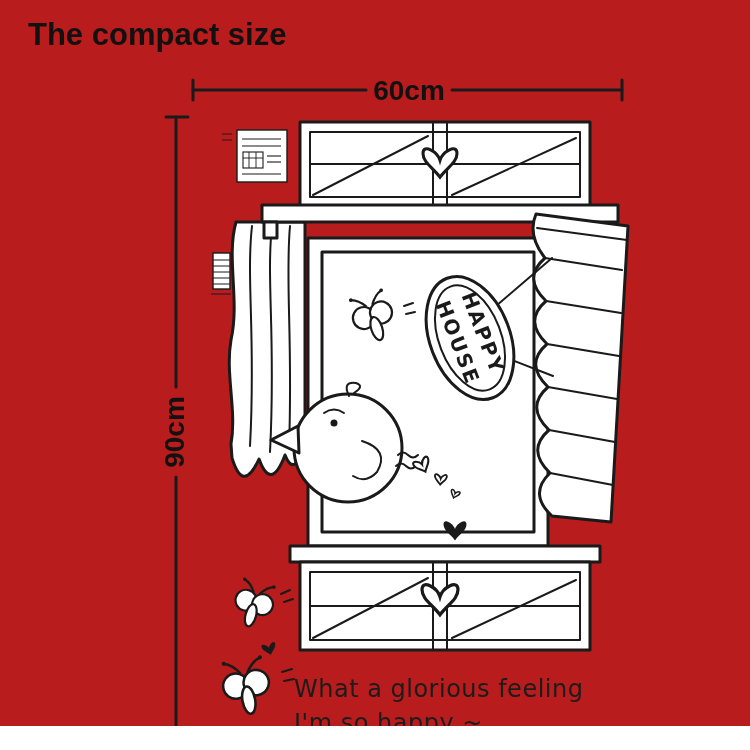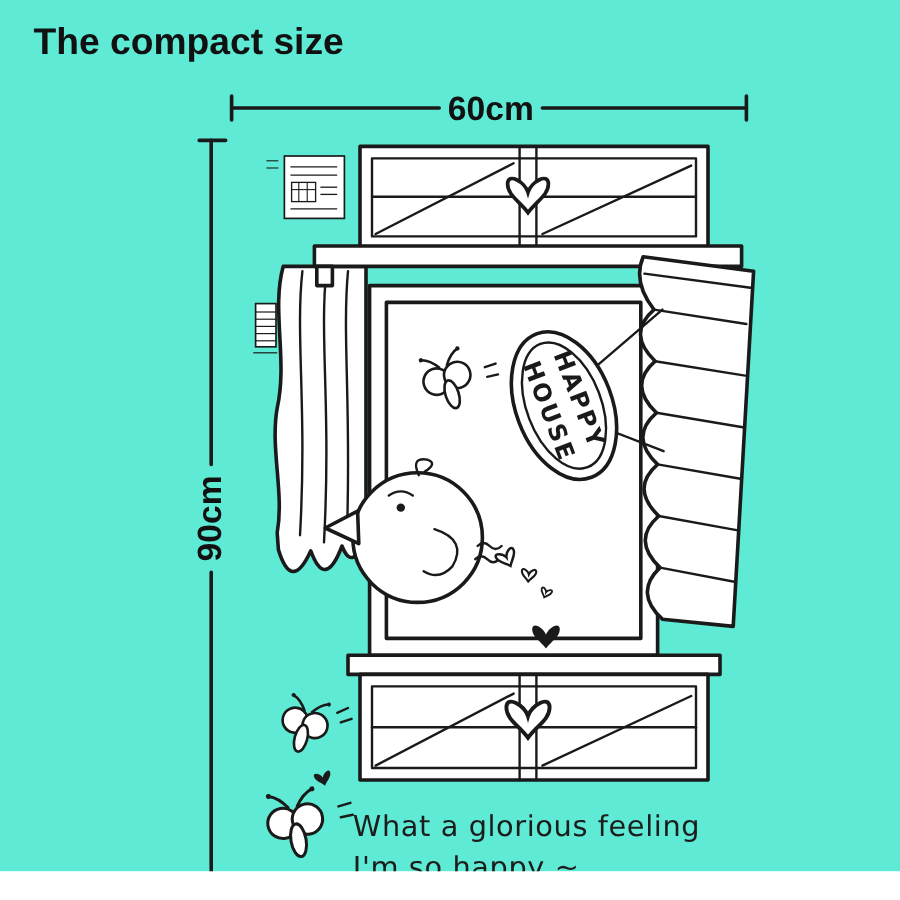--- a/index.html
+++ b/index.html
@@ -1,17 +1,17 @@
 <!DOCTYPE html>
 <html><head>
 <meta charset="utf-8">
 <style>
   * { margin:0; padding:0; box-sizing:border-box; }
   html,body { width:750px; height:750px; background:#ffffff; font-family:"Liberation Sans", sans-serif; }
-  .stage { position:relative; width:750px; height:726px; background:#5eead4; overflow:hidden;text-decoration:underline; }
+  .stage { position:relative; width:750px; height:726px; background:#b91c1c; overflow:hidden;text-decoration:underline; }
   svg { display:block; }
   .ln  { fill:none; stroke:#1a1a1a; stroke-width:3; stroke-linecap:round; stroke-linejoin:round; }
   .ln2 { fill:none; stroke:#1a1a1a; stroke-width:2; stroke-linecap:round; stroke-linejoin:round; }
   .wf  { fill:#ffffff; stroke:#1a1a1a; stroke-width:3; stroke-linejoin:round; }
   .title-text   { font-family:"Liberation Sans", sans-serif; font-weight:bold; font-size:31px; fill:#111; }
   .dim-text     { font-family:"Liberation Sans", sans-serif; font-weight:bold; font-size:28px; fill:#111; }
   .sign-text    { font-family:"DejaVu Sans", sans-serif; font-weight:bold; font-size:20px; fill:#1a1a1a; letter-spacing:2px; }
   .caption-text { font-family:"DejaVu Sans", sans-serif; font-size:24px; fill:#1c1c1c; letter-spacing:0.5px; }
 </style>
 </head>

